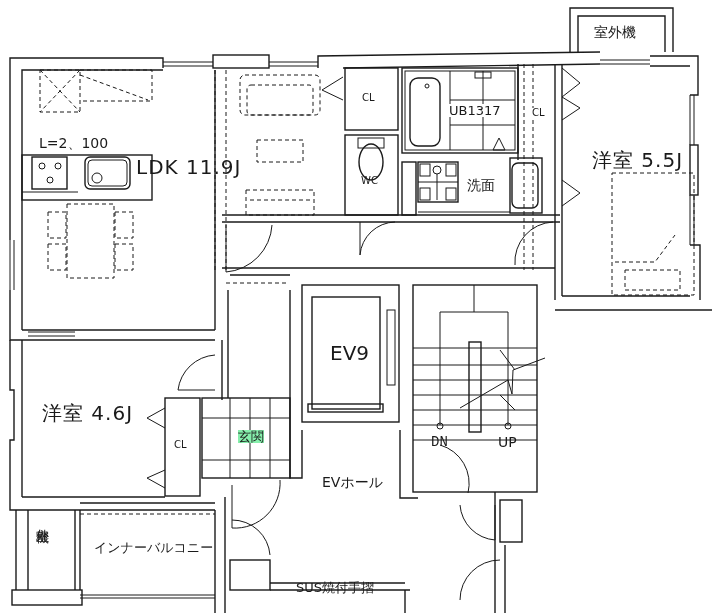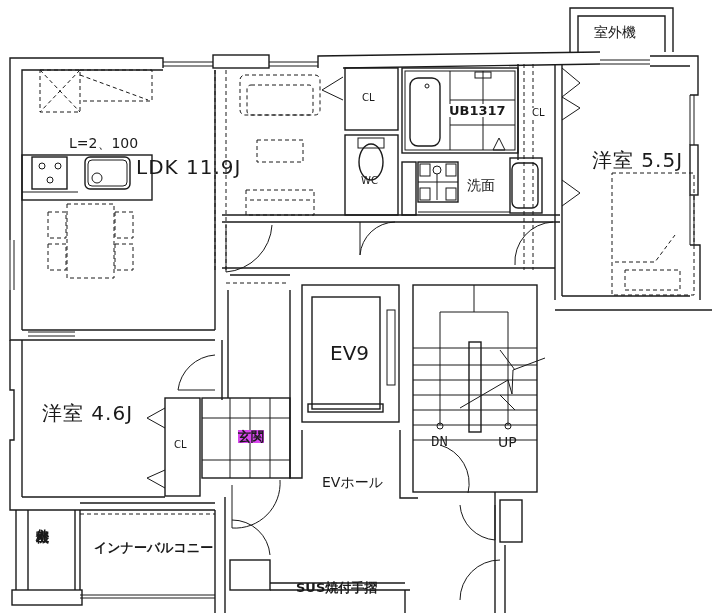--- a/index.html
+++ b/index.html
@@ -4,21 +4,21 @@
 <style>
   html,body{margin:0;padding:0;background:#ffffff;}
   body{width:712px;height:613px;overflow:hidden;position:relative;font-family:"DejaVu Sans",sans-serif;}
   svg{position:absolute;left:0;top:0;}
   .w{fill:none;stroke:#1a1a1a;stroke-width:1.4;}
   .wt{fill:none;stroke:#1a1a1a;stroke-width:1;}
   .d{fill:none;stroke:#1a1a1a;stroke-width:1;stroke-dasharray:4 3;}
   .lbl{position:absolute;color:#1a1a1a;white-space:nowrap;line-height:1;}
   .f16{font-size:20px;}
   .f14{font-size:14px;}
-  .f13{font-size:13px;font-weight:bold;}
+  .f13{font-size:13px;}
   .f12{font-size:10px;}
   .vert{writing-mode:vertical-rl;letter-spacing:1px;}
 </style>
 </head>
 <body>
 
 <svg width="712" height="613" viewBox="0 0 712 613">
 
   <g>
     <polyline class="w" points="10,240 10,58 163,58 163,68"></polyline>
@@ -207,31 +207,31 @@
     <path class="wt" d="M440,445 A40,40 0 0 1 468,493"></path>
     <path class="wt" d="M460,505 A38,38 0 0 0 495,540 L495,505"></path>
     <rect class="w" x="500" y="500" width="22" height="42"></rect>
     <line class="w" x1="495" y1="492" x2="495" y2="613"></line>
     <line class="w" x1="505" y1="545" x2="505" y2="613"></line>
     <path class="wt" d="M500,560 A40,40 0 0 0 460,600"></path>
     <line class="w" x1="405" y1="590" x2="405" y2="613"></line>
   </g>
 </svg>
 
-<span class="lbl f14" style="left:69px;top:136px;">L=2、100</span>
+<span class="lbl f14" style="left:39px;top:136px;">L=2、100</span>
 <span class="lbl f16" style="left:136px;top:157px;letter-spacing:1px;">LDK 11.9J</span>
 <span class="lbl f12" style="left:362px;top:93px;">CL</span>
 <span class="lbl f12" style="left:361px;top:176px;">WC</span>
 <span class="lbl f13" style="left:449px;top:104px;background:#fff;">UB1317</span>
 <span class="lbl f12" style="left:532px;top:108px;background:#fff;">CL</span>
 <span class="lbl f14" style="left:467px;top:178px;">洗面</span>
 <span class="lbl f16" style="left:576px;top:150px;letter-spacing:1px;margin-left:16px;">洋室 5.5J</span>
 <span class="lbl f14" style="left:594px;top:25px;">室外機</span>
 <span class="lbl f16" style="left:42px;top:403px;letter-spacing:1px;">洋室 4.6J</span>
 <span class="lbl f12" style="left:174px;top:440px;">CL</span>
-<span class="lbl f13" style="left:238px;top:430px;background:#d946ef;">玄関</span>
+<span class="lbl f13" style="left:238px;top:430px;background:#86efac;">玄関</span>
 <span class="lbl f16" style="left:330px;top:343px;">EV9</span>
 <span class="lbl f14" style="left:322px;top:475px;text-align:right;">EVホール</span>
 <span class="lbl f14" style="left:431px;top:435px;font-family:Liberation Mono, monospace;">DN</span>
 <span class="lbl f14" style="left:498px;top:435px;">UP</span>
 <span class="lbl f13 vert" style="left:36px;top:518px;">室外機</span>
 <span class="lbl f13" style="left:94px;top:541px;">インナーバルコニー</span>
 <span class="lbl f13" style="left:296px;top:581px;">SUS焼付手摺</span>
 
 </body></html>

